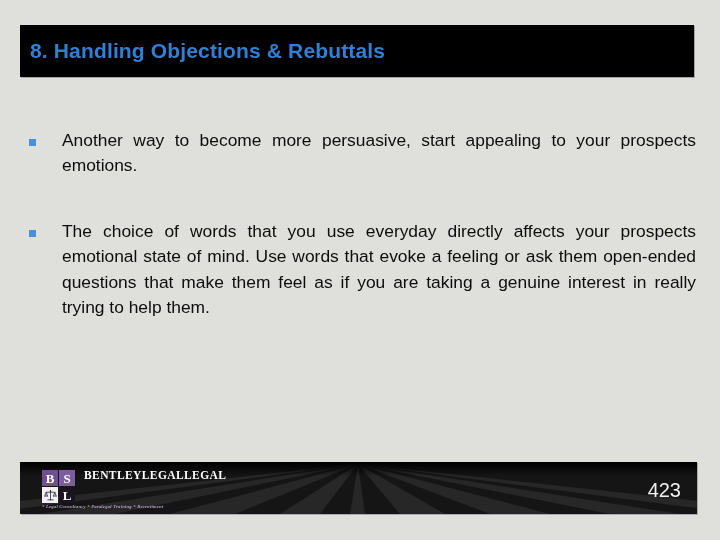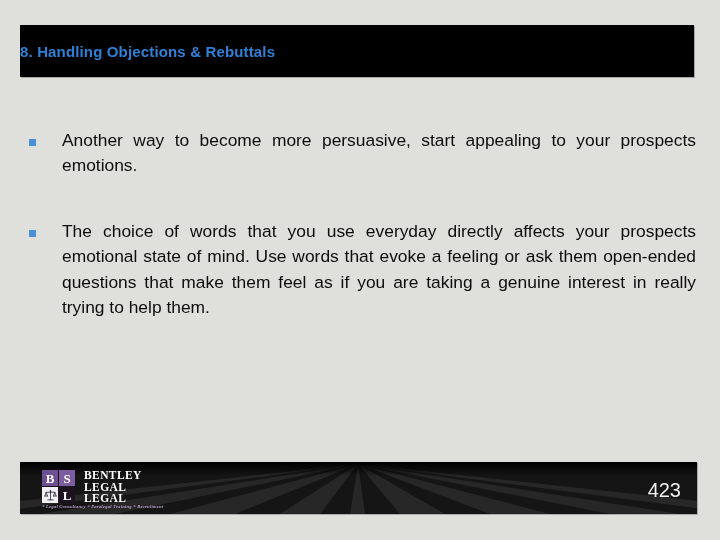--- a/index.html
+++ b/index.html
@@ -28,23 +28,24 @@
     top: 25px;
     width: 674px;
     height: 52px;
     background: #000000;
     box-shadow: 1px 1px 0 rgba(120,120,120,0.55);
     display: flex;
     align-items: center;
   }
   .title-text {
     color: #2f80d6;
-    font-size: 15px;
+    font-size: 21px;
     font-weight: 600;
     letter-spacing: 0.15px;
+    padding-left: 10px;
     white-space: nowrap;
     font-family: "Liberation Sans", sans-serif;
     text-align: center;
   }
 
   
   .body-area {
     position: absolute;
     left: 20px;
     top: 128px;
@@ -128,21 +129,21 @@
   }
   .tile-b { background: #6e4f91; color: #ffffff; }
   .tile-s { background: #7d5ca2; color: #ffffff; }
   .tile-icon { background: #f2f0f4; }
   .tile-l { background: #1b1420; color: #ffffff; }
   .scales-svg { width: 13px; height: 13px; display: block; }
 
   .logo-words {
     margin-left: 9px;
     display: flex;
-    flex-direction: column;
+    flex-direction: row;
     justify-content: flex-end;
   }
   .logo-word {
     color: #ffffff;
     font-family: "Liberation Serif", serif;
     font-weight: 700;
     font-size: 11.5px;
     line-height: 11.6px;
     letter-spacing: 0.4px;
   }

